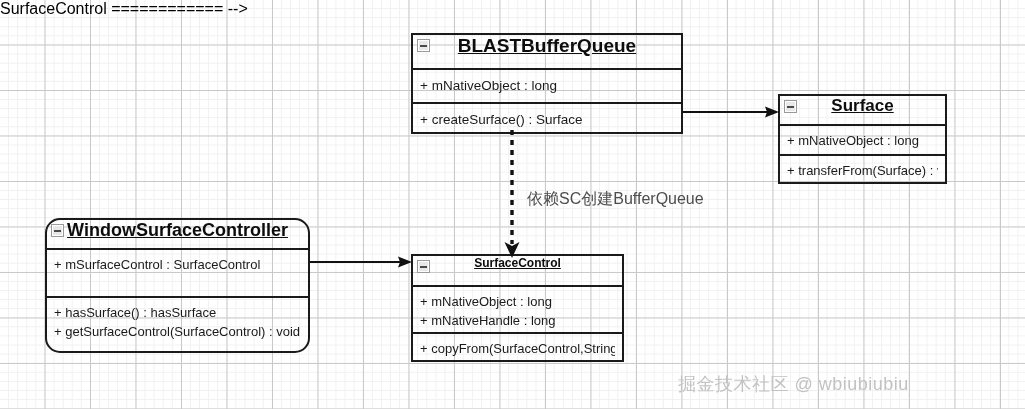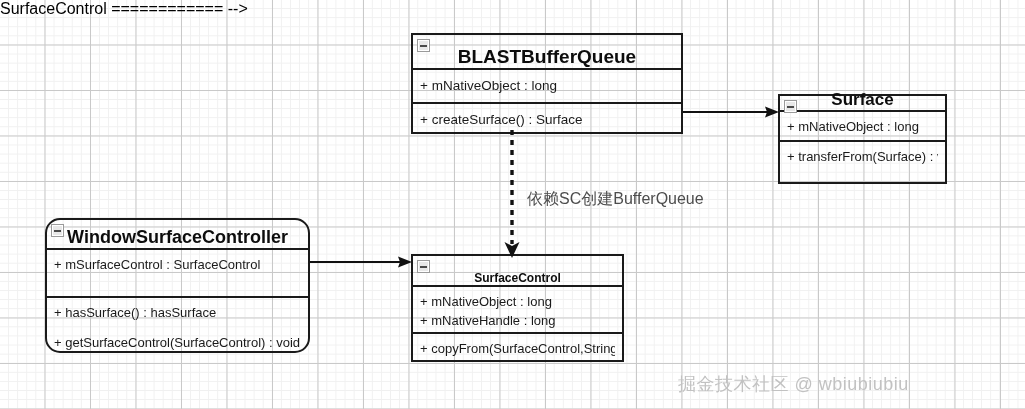--- a/index.html
+++ b/index.html
@@ -35,22 +35,23 @@
     background: transparent;
   }
   .uml-title-row {
     position: relative;
     box-sizing: border-box;
     border-bottom: 2px solid #1a1a1a;
     text-align: center;
     font-weight: bold;
     color: #0d0d0d;
     display: flex;
-    align-items: flex-end;
+    align-items: flex-start;
     justify-content: center;
+    text-decoration: underline;
   }
   .uml-section {
     box-sizing: border-box;
     padding: 6px 7px 5px 7px;
   }
   .uml-section + .uml-section {
     border-top: 2px solid #1a1a1a;
   }
   .uml-row {
     white-space: nowrap;
@@ -81,29 +82,29 @@
     background: #4a4a4a;
   }
 
   
   #box-blastbufferqueue { left: 411px; top: 33px;  width: 272px; height: 101px; }
   #box-blastbufferqueue .uml-title-row { height: 35px; font-size: 19px; }
   #box-blastbufferqueue .sec-attrs  { height: 32px; }
   #box-blastbufferqueue .sec-ops    { height: 46px; }
 
   #box-surface { left: 778px; top: 94px; width: 169px; height: 90px; }
-  #box-surface .uml-title-row { height: 16px; font-size: 17px; }
+  #box-surface .uml-title-row { height: 30px; font-size: 17px; }
   #box-surface .sec-attrs { height: 28px; }
   #box-surface .sec-ops   { height: 28px; }
 
   #box-windowsurfacecontroller { left: 45px; top: 218px; width: 265px; height: 135px; border-radius: 15px; }
   #box-windowsurfacecontroller .uml-title-row { height: 30px; font-size: 18px; }
   #box-windowsurfacecontroller .sec-attrs { height: 46px; }
   #box-windowsurfacecontroller .sec-ops   { height: 73px; }
-  #box-windowsurfacecontroller .uml-row + .uml-row { margin-top: 11px; }
+  #box-windowsurfacecontroller .uml-row + .uml-row { }
 
   #box-surfacecontrol { left: 411px; top: 254px; width: 213px; height: 108px; }
   #box-surfacecontrol .uml-title-row { height: 31px; font-size: 12px; }
   #box-surfacecontrol .sec-attrs { height: 45px; }
   #box-surfacecontrol .sec-ops   { height: 28px; }
 
   .fs14 { font-size: 13.5px; }
   .fs13 { font-size: 13px; }
 
   

